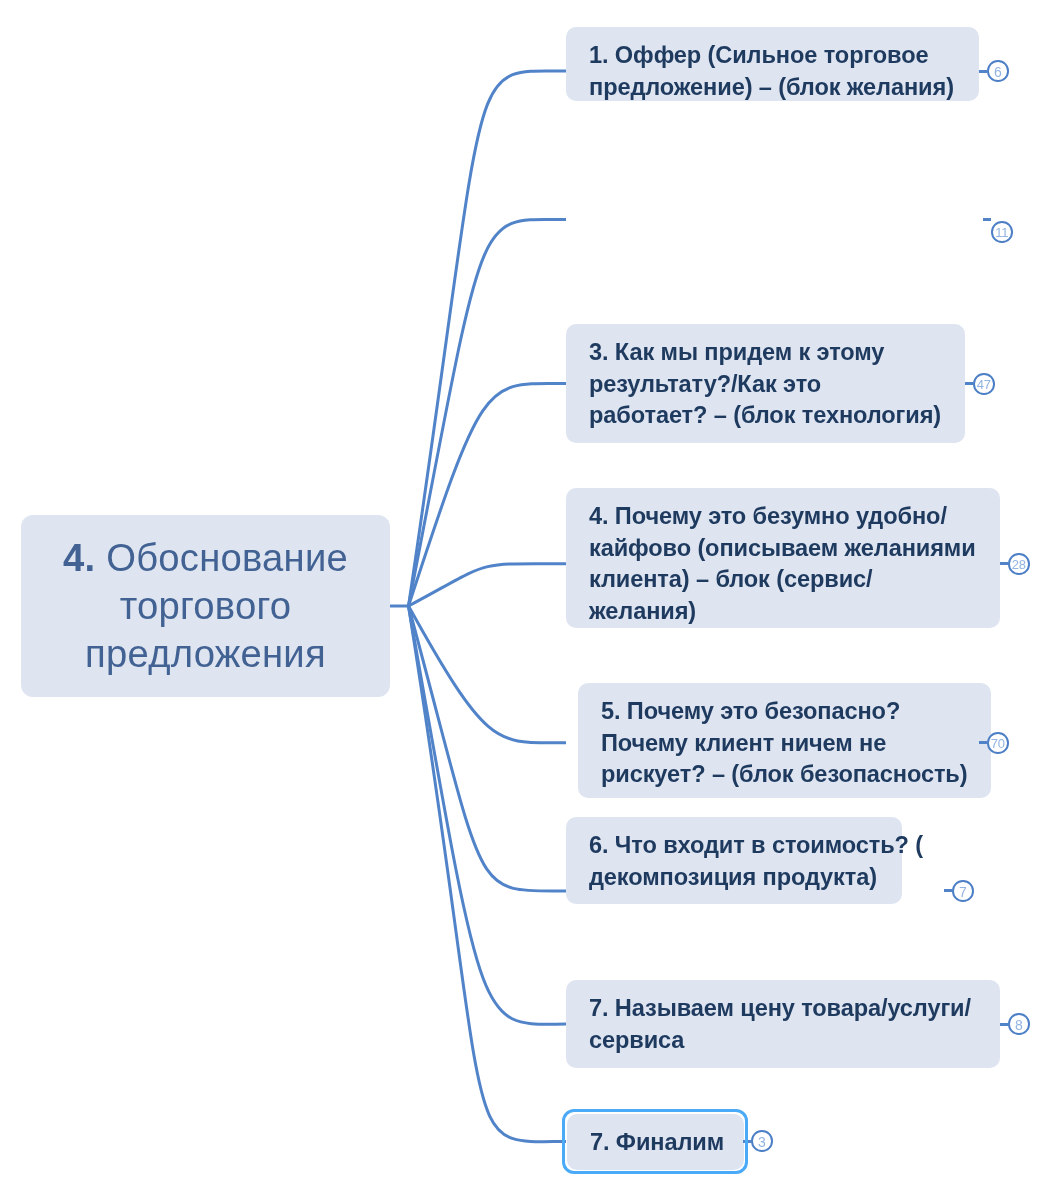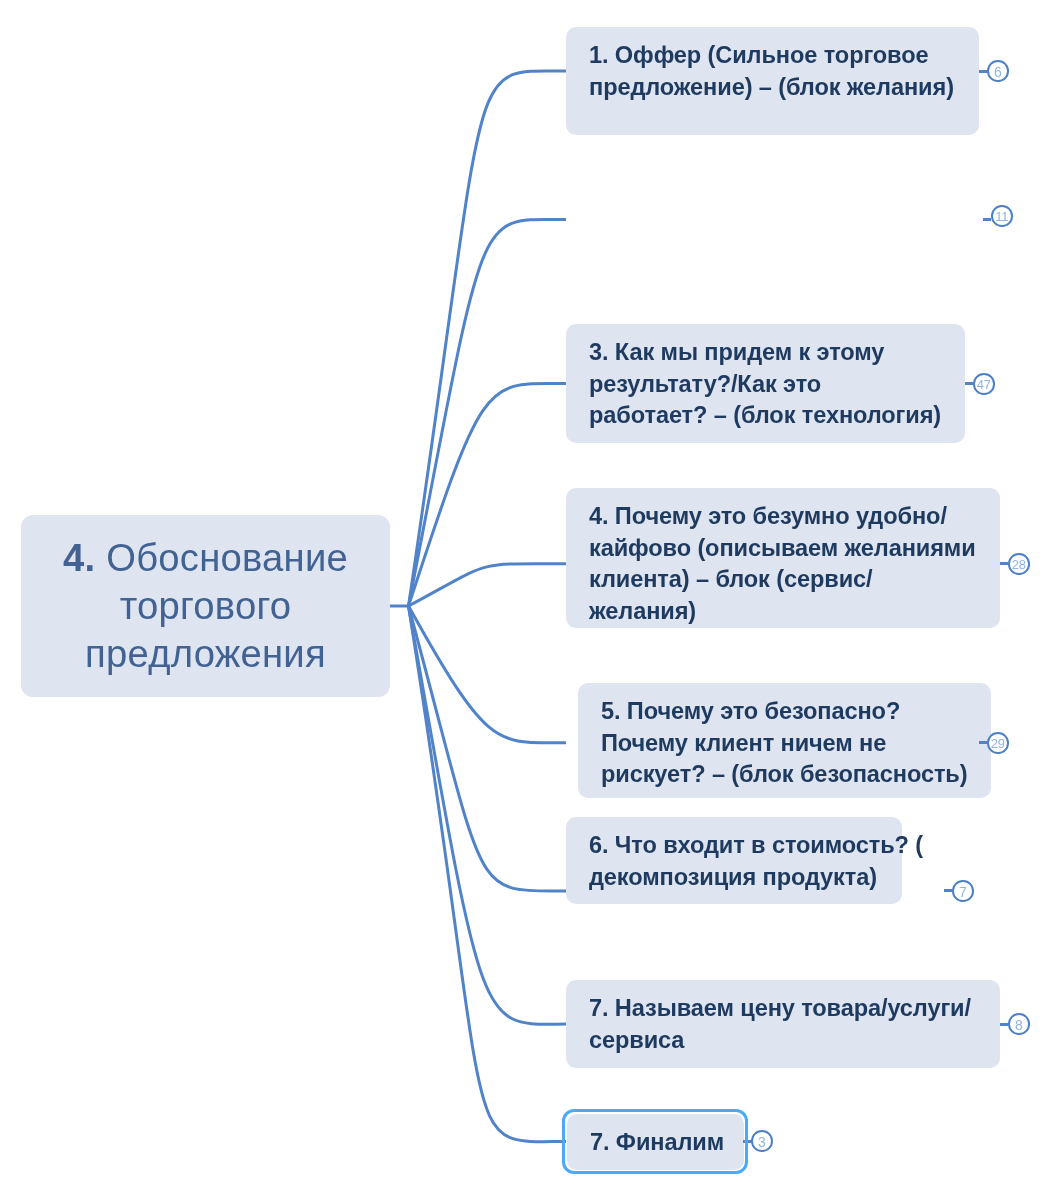--- a/index.html
+++ b/index.html
@@ -49,29 +49,29 @@
       <path d="M408.5 606 C488.7 902.2 469.8 890.9 566 890.9"></path>
       <path d="M408.5 606 C485.3 1042.4 478.5 1024.1 566 1024.1"></path>
       <path d="M408.5 606 C497.4 1165.8 456.5 1141.5 566 1141.5"></path>
     </g>
   </svg>
 
   <div class="node" id="root-node">
     <div id="root-label"><span class="num">4.</span><span> Обоснование торгового предложения</span></div>
   </div>
 
-  <div class="node child" style="left:566px;top:27.3px;width:413px;height:108px;">
+  <div class="node child" style="left:566px;top:27.3px;width:413px;height:74px;">
     <div class="child-label">1. Оффер (Сильное торговое
 предложение) – (блок желания)</div>
   </div>
   <div class="badge-stub" style="left:979px;top:69.5px;width:8px;"></div>
   <div class="badge" style="left:987px;top:60px;">6</div>
 
   <div class="badge-stub" style="left:983px;top:218.1px;width:8px;"></div>
-  <div class="badge two" style="left:991px;top:205px;">11</div>
+  <div class="badge two" style="left:991px;top:221px;">11</div>
 
   <div class="node child" style="left:566px;top:324px;width:399px;height:119.1px;">
     <div class="child-label">3. Как мы придем к этому
 результату?/Как это
 работает? – (блок технология)</div>
   </div>
   <div class="badge-stub" style="left:965px;top:382.1px;width:8px;"></div>
   <div class="badge two" style="left:973px;top:372.6px;">47</div>
 
   <div class="node child" style="left:566px;top:488.4px;width:434px;height:140px;">
@@ -82,21 +82,21 @@
   </div>
   <div class="badge-stub" style="left:1000px;top:562.3px;width:8px;"></div>
   <div class="badge two" style="left:1008px;top:552.8px;">28</div>
 
   <div class="node child" style="left:578px;top:683.3px;width:413px;height:115px;">
     <div class="child-label">5. Почему это безопасно?
 Почему клиент ничем не
 рискует? – (блок безопасность)</div>
   </div>
   <div class="badge-stub" style="left:979px;top:741.3px;width:8px;"></div>
-  <div class="badge two" style="left:987px;top:731.8px;">29</div>
+  <div class="badge two" style="left:987px;top:731.8px;">70</div>
 
   <div class="node child" style="left:566px;top:817px;width:336px;height:87.4px;">
     <div class="child-label">6. Что входит в стоимость? (
 декомпозиция продукта)</div>
   </div>
   <div class="badge-stub" style="left:944px;top:889.4px;width:8px;"></div>
   <div class="badge" style="left:952px;top:879.9px;">7</div>
 
   <div class="node child" style="left:566px;top:980.1px;width:434px;height:88px;">
     <div class="child-label">7. Называем цену товара/услуги/

